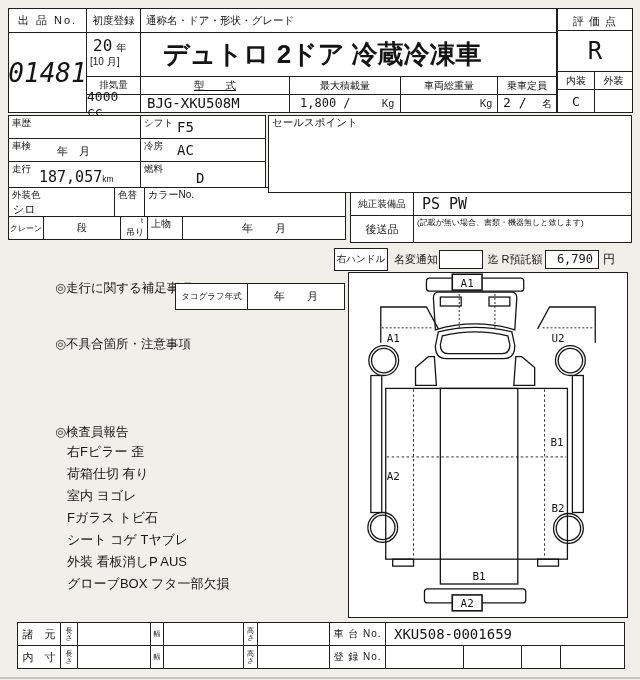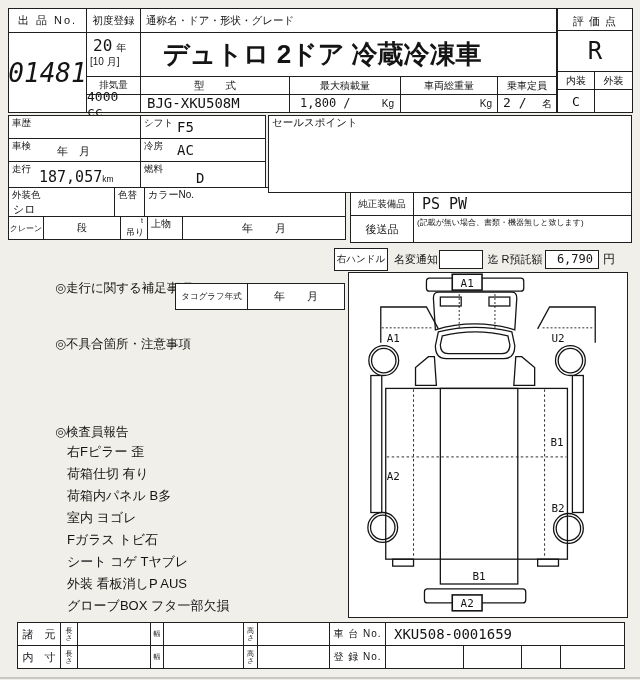--- a/index.html
+++ b/index.html
@@ -36,21 +36,21 @@
     </div>
     <div style="font-size:10px;padding-left:3px;">[10 月]</div>
   </div>
 
   <div class="cell" style="left:140px;top:8px;width:417px;height:25px;font-size:10.5px;line-height:23px;padding-left:5px;">通称名・ドア・形状・グレード</div>
   <div class="cell" style="left:140px;top:32px;width:417px;height:45px;font-size:26px;font-weight:700;line-height:43px;padding-left:22px;white-space:nowrap;">デュトロ 2ドア 冷蔵冷凍車</div>
 
   <div class="cell ctr" style="left:86px;top:76px;width:55px;height:19px;font-size:9.5px;">排気量</div>
   <div class="cell ctr mono" style="left:86px;top:94px;width:55px;height:19px;font-size:13px;">4000 cc</div>
 
-  <div class="cell ctr" style="left:140px;top:76px;width:150px;height:19px;font-size:10.5px;">型　　式</div>
+  <div class="cell ctr" style="left:140px;top:76px;width:150px;height:19px;font-size:10.5px;text-decoration:underline;">型　　式</div>
   <div class="cell mono" style="left:140px;top:94px;width:150px;height:19px;font-size:14px;line-height:17px;padding-left:6px;">BJG-XKU508M</div>
 
   <div class="cell ctr" style="left:289px;top:76px;width:112px;height:19px;font-size:10px;">最大積載量</div>
   <div class="cell" style="left:289px;top:94px;width:112px;height:19px;">
     <div class="baseline" style="justify-content:space-between;padding:1px 6px 0 10px;">
       <span class="mono" style="font-size:12px;text-align:center;">1,800 /</span>
       <span style="font-size:10px;">Kg</span>
     </div>
   </div>
 
@@ -145,21 +145,20 @@
   <div class="nob" style="left:55px;top:280px;font-size:12.5px;white-space:nowrap;">◎走行に関する補足事項</div>
   <div class="cell ctr" style="left:175px;top:283px;width:73px;height:27px;font-size:8.5px;">タコグラフ年式</div>
   <div class="cell ctr" style="left:247px;top:283px;width:98px;height:27px;font-size:11px;">年　　月</div>
 
   <div class="nob" style="left:55px;top:336px;font-size:12.5px;white-space:nowrap;">◎不具合箇所・注意事項</div>
 
   <div class="nob" style="left:55px;top:424px;font-size:12.5px;white-space:nowrap;">◎検査員報告</div>
   <div class="nob" style="left:67px;top:441px;width:270px;">
     <div class="item-line">右Fピラー 歪</div>
     <div class="item-line">荷箱仕切 有り</div>
-    <div class="item-line">荷箱内パネル B多</div>
     <div class="item-line">室内 ヨゴレ</div>
     <div class="item-line">Fガラス トビ石</div>
     <div class="item-line">シート コゲ Tヤブレ</div>
     <div class="item-line">外装 看板消しP AUS</div>
     <div class="item-line">グローブBOX フタ一部欠損</div>
   </div>
 
   <div class="cell" style="left:348px;top:272px;width:280px;height:346px;">
     <svg viewBox="0 0 280 346" width="278" height="344">
       <g fill="none" stroke="#141414" stroke-width="1.3">

